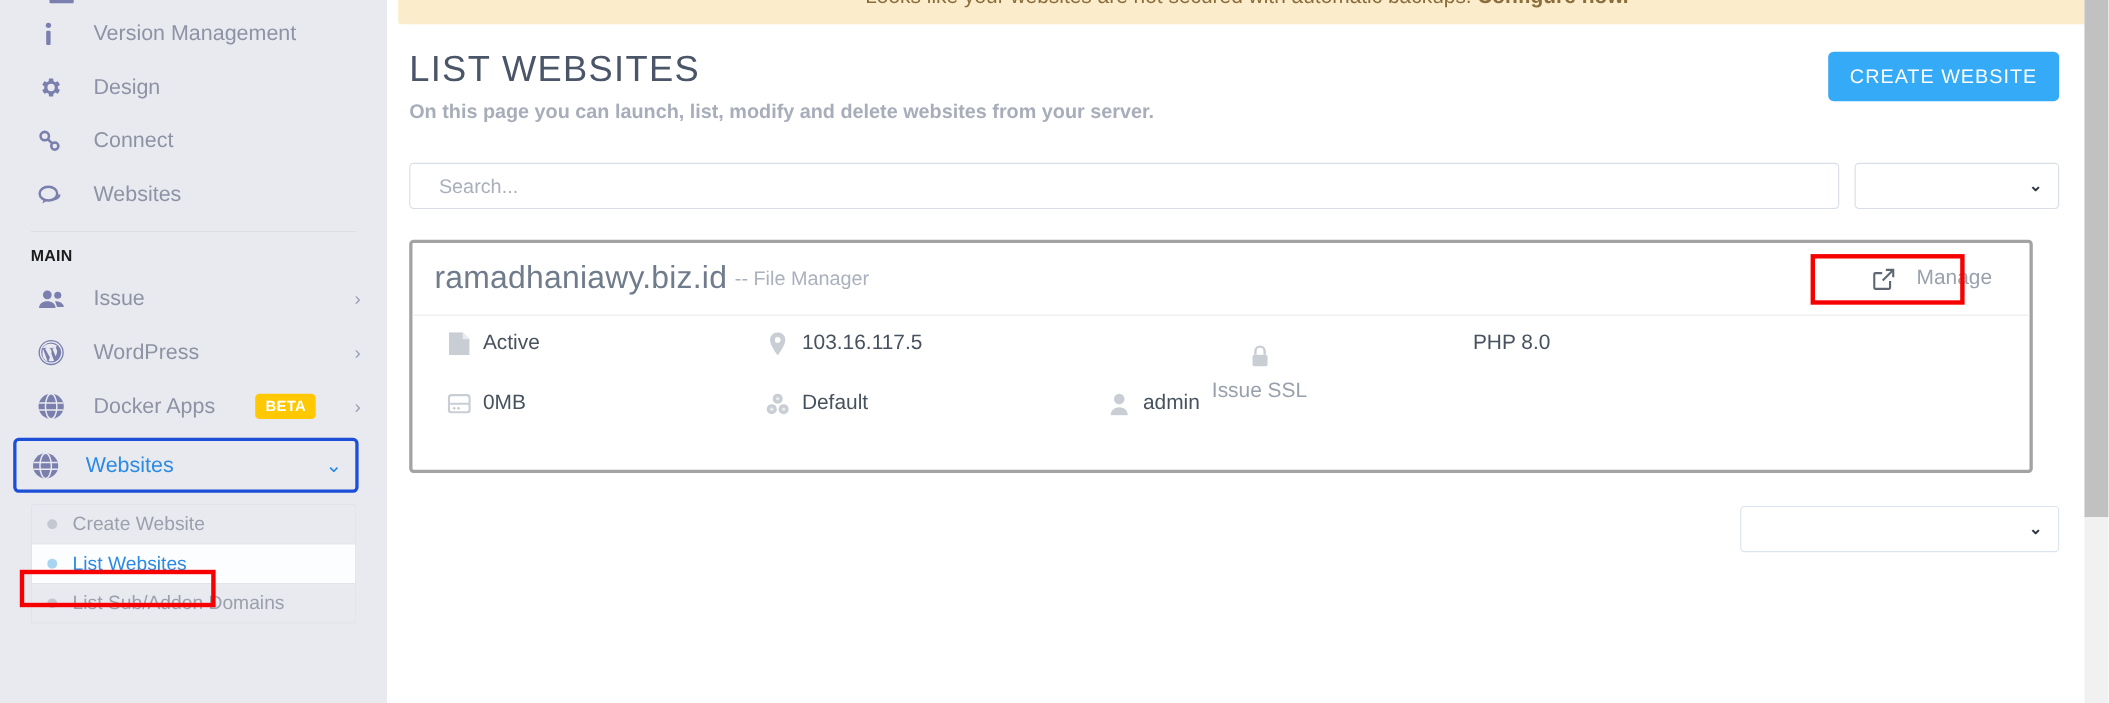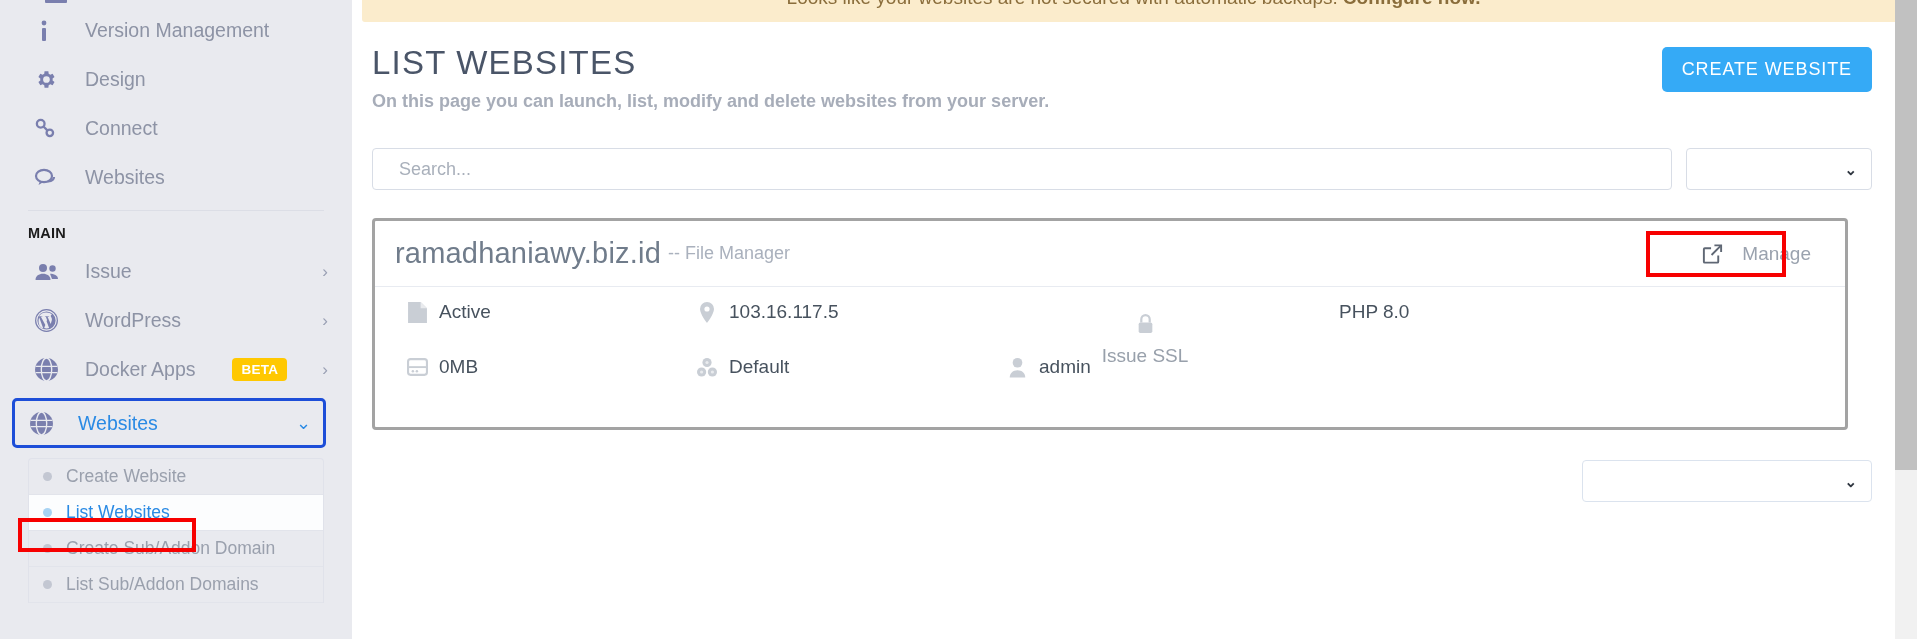--- a/index.html
+++ b/index.html
@@ -356,24 +356,20 @@
     </div>
 
     <div class="submenu">
       <div class="sub-item">
         <span class="dot"></span>
         <span>Create Website</span>
       </div>
       <div class="sub-item active">
         <span class="dot"></span>
         <span>List Websites</span>
-      </div>
-      <div class="sub-item">
-        <span class="dot"></span>
-        <span>Create Sub/Addon Domain</span>
       </div>
       <div class="sub-item">
         <span class="dot"></span>
         <span>List Sub/Addon Domains</span>
       </div>
     </div>
 
     <div class="redbox" style="left:18px; top:518px; width:178px; height:34px;"></div>
   </aside>
 

